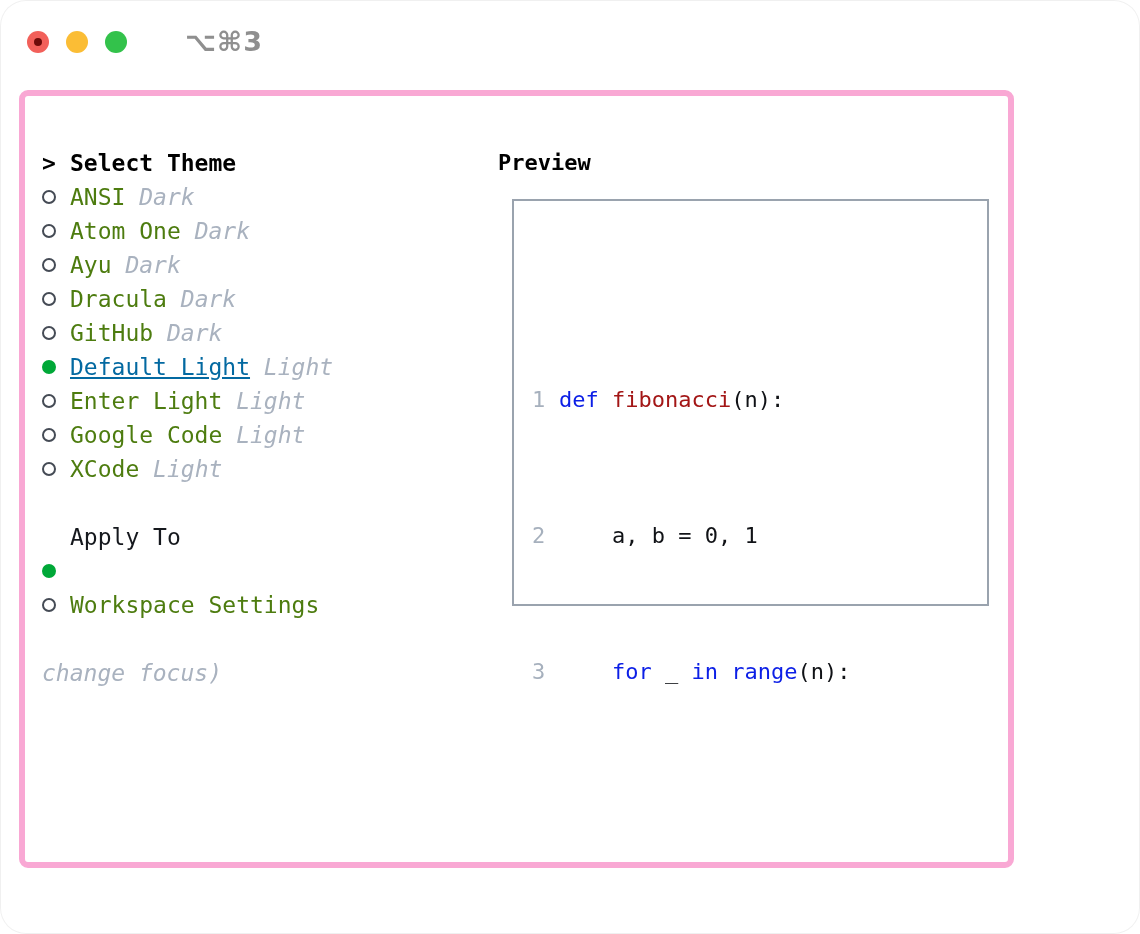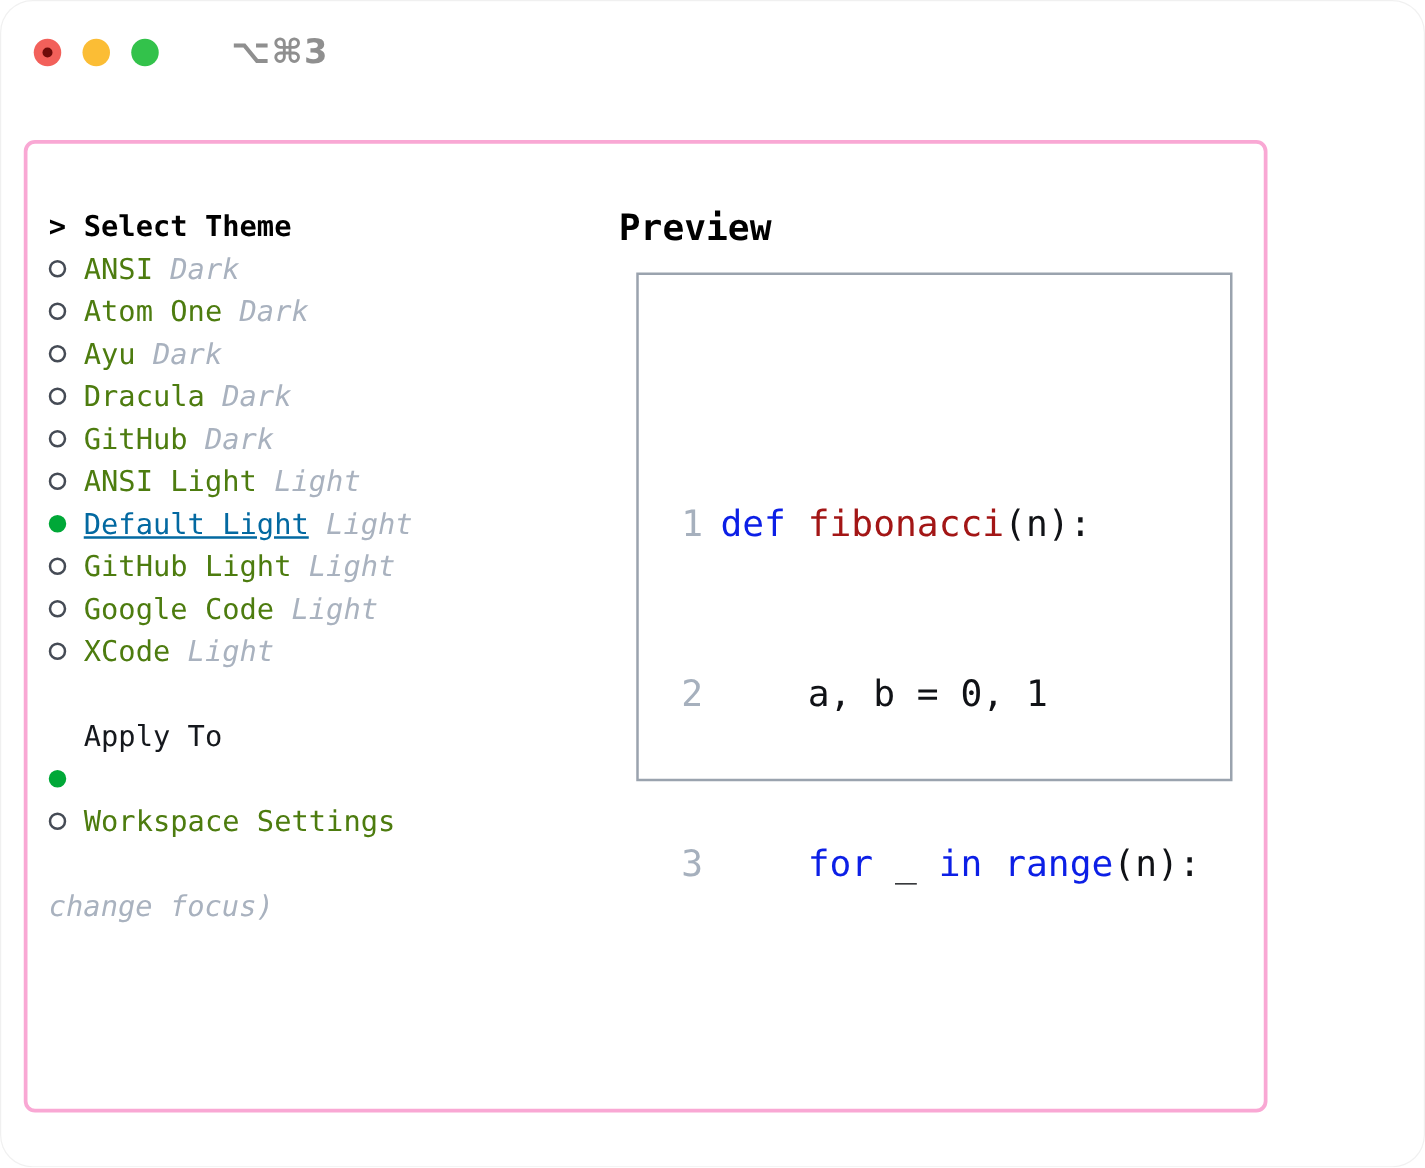--- a/index.html
+++ b/index.html
@@ -11,43 +11,43 @@
   
   .titlebar{position:absolute;top:26px;left:27px;display:flex;align-items:center;}
   .light{width:22px;height:22px;border-radius:50%;margin-right:17px;position:relative;border:none;padding:0;cursor:default;}
   .light.red{background:#f2605a;}
   .light.red::after{content:"";position:absolute;left:7px;top:7px;width:8px;height:8px;border-radius:50%;background:#6e0b09;}
   .light.yellow{background:#fbbd35;}
   .light.green{background:#33c24b;}
   .shortcut{margin-left:41px;font-family:"DejaVu Sans",sans-serif;font-size:27px;font-weight:700;color:#8f8f8f;letter-spacing:1px;}
   
   .window{
-    position:absolute;left:19px;top:112px;width:995px;height:778px;
-    border:3px solid #f9a8d4;border-radius:9px;box-sizing:border-box;
+    position:absolute;left:19px;top:90px;width:995px;height:778px;
+    border:6px solid #f9a8d4;border-radius:9px;box-sizing:border-box;
     display:flex;padding:50px 24px 40px 17px;background:#fff;
   }
   .left{width:456px;flex:none;font-size:23px;line-height:34px;color:#363b45;}
   .row{height:34px;white-space:pre;}
   .spacer{height:34px;}
   .mark{display:inline-block;width:28px;}
   .prompt{font-weight:700;color:#000;}
   .hdr{font-weight:700;color:#000;}
   .subhdr{color:#15181d;}
   .circle{display:inline-block;width:14px;height:14px;border:2px solid #454b55;border-radius:50%;box-sizing:border-box;vertical-align:1px;}
   .circle.sel{background:#00a838;border-color:#00a838;}
   .name{color:#4d7c0f;}
   .name.sel{color:#0369a1;text-decoration:underline;}
   .tag{color:#a9b2bf;font-style:italic;margin-left:13.85px;}
   .help{color:#a9b2bf;font-style:italic;}
   
-  .right{flex:1;font-size:29px;line-height:34px;}
+  .right{flex:1;font-size:22px;line-height:34px;}
   .pv-title{font-weight:700;color:#000;height:34px;}
   .pv-box{margin-top:19px;margin-left:14px;width:477px;height:407px;box-sizing:border-box;
     border:2px solid #9aa3ae;padding:46px 0 0 18px;white-space:pre;background:#fff;}
-  .pv-line{height:34px;margin-left:16px;}
+  .pv-line{height:34px;}
   .ln{color:#a6b0bd;margin-right:13.85px;}
   .tk-kw{color:#0c1fe6;}
   .tk-fn{color:#a31616;}
   .tk-pl{color:#101216;}
 </style>
 </head>
 <body>
 
 <div class="screen">
 
@@ -70,26 +70,25 @@
 
           <div class="row"><span class="mark"><i class="circle"></i></span><span class="name">Atom One</span><span class="tag">Dark</span></div>
 
           <div class="row"><span class="mark"><i class="circle"></i></span><span class="name">Ayu</span><span class="tag">Dark</span></div>
 
 
           <div class="row"><span class="mark"><i class="circle"></i></span><span class="name">Dracula</span><span class="tag">Dark</span></div>
 
           <div class="row"><span class="mark"><i class="circle"></i></span><span class="name">GitHub</span><span class="tag">Dark</span></div>
 
-          <div class="row"><span class="mark"><i class="circle"></i></span><span class="name">ANSI Light</span><span class="tag">Light</span></div>
 
 
           <div class="row"><span class="mark"><i class="circle sel"></i></span><span class="name sel">Default Light</span><span class="tag">Light</span></div>
 
-          <div class="row"><span class="mark"><i class="circle"></i></span><span class="name">GitHub Light</span><span class="tag">Light</span></div>
+          <div class="row"><span class="mark"><i class="circle"></i></span><span class="name">Enter Light</span><span class="tag">Light</span></div>
 
           <div class="row"><span class="mark"><i class="circle"></i></span><span class="name">Google Code</span><span class="tag">Light</span></div>
 
           <div class="row"><span class="mark"><i class="circle"></i></span><span class="name">XCode</span><span class="tag">Light</span></div>
         </div>
 
       <div class="spacer"></div>
 
       <div class="row"><span class="mark"></span><span class="subhdr">Apply To</span></div>
 

